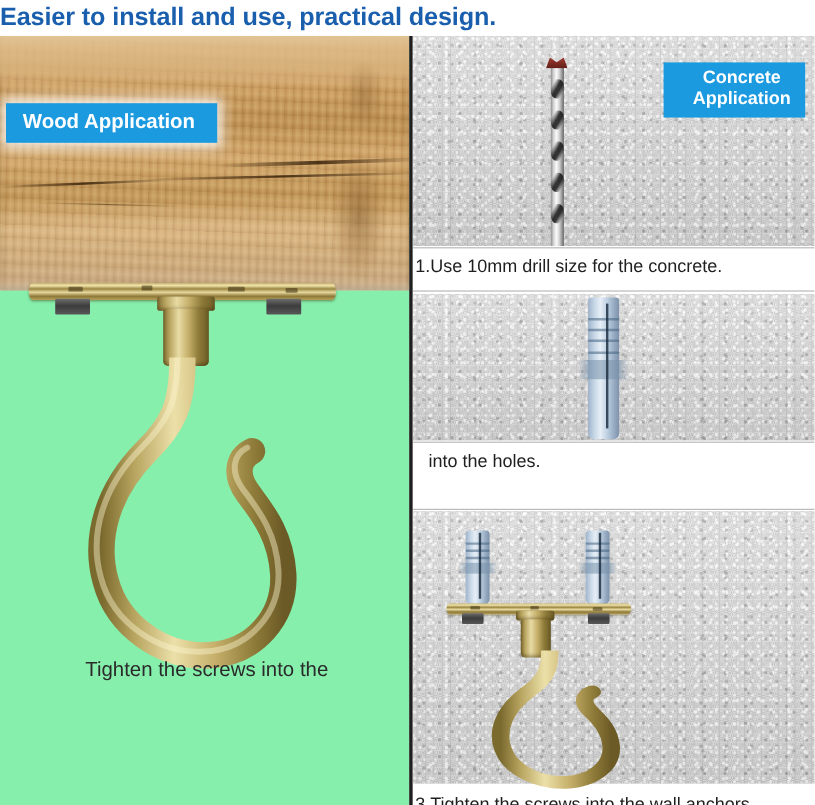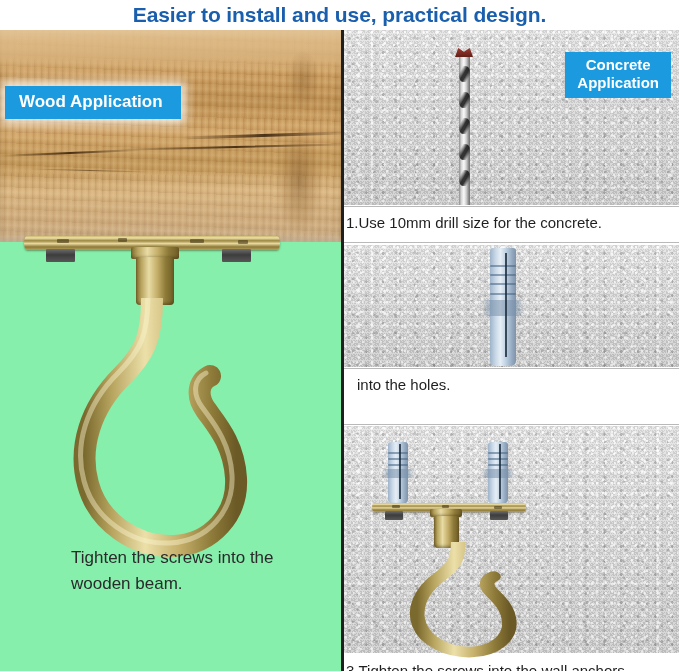--- a/index.html
+++ b/index.html
@@ -19,21 +19,20 @@
   }
 
   
   .headline {
     position: absolute;
     left: 0;
     top: 0;
     width: 679px;
     height: 30px;
     line-height: 30px;
-    text-align: center;
     font-size: 21px;
     font-weight: bold;
     letter-spacing: -0.1px;
     color: #1a5fae;
     white-space: nowrap;
   }
 
   
   .photo-area {
     position: absolute;
@@ -124,21 +123,21 @@
   .badge-wood {
     left: 5px;
     top: 56px;
     padding: 5px 18px 6px 14px;
     font-size: 17px;
     line-height: 22px;
   }
   .badge-concrete {
     right: 8px;
     top: 22px;
-    padding: 4px 12px 6px 12px;
+    padding: 4px 12px 6px 24px;
     font-size: 15px;
     line-height: 18px;
     text-align: center;
     box-shadow: none;
   }
 
   
   .plate {
     position: absolute;
     border-radius: 3px / 50%;
@@ -379,21 +378,20 @@
                  C 112 40, 104 56, 82 78
                  C 50 110, 38 150, 48 186
                  C 58 224, 96 250, 134 248
                  C 172 246, 198 216, 196 180
                  C 194 146, 176 126, 166 112
                  C 156 98, 158 84, 170 78" fill="none" stroke="#fbf4cf" stroke-width="5" stroke-linecap="round" opacity="0.45" transform="translate(-4,-3)"></path>
       </svg>
 
       <div class="left-caption">
         <div>Tighten the screws into the</div>
-        <div>wooden beam.</div>
       </div>
     </div>
 
     <div class="v-divider"></div>
 
     <div class="right-panel">
 
       <div class="concrete panel1"></div>
 
       <div class="drill">

